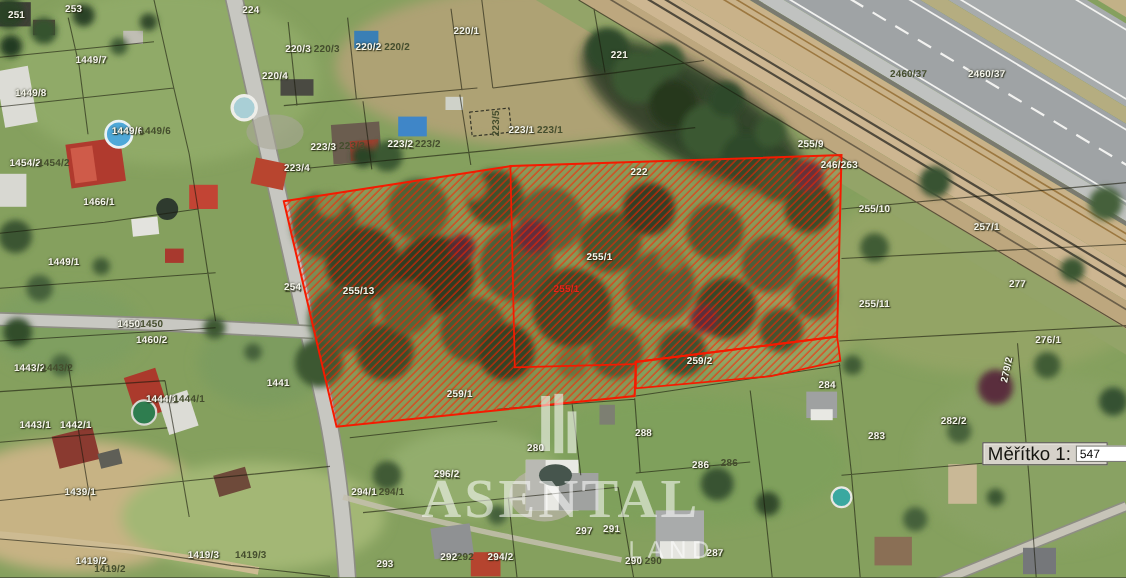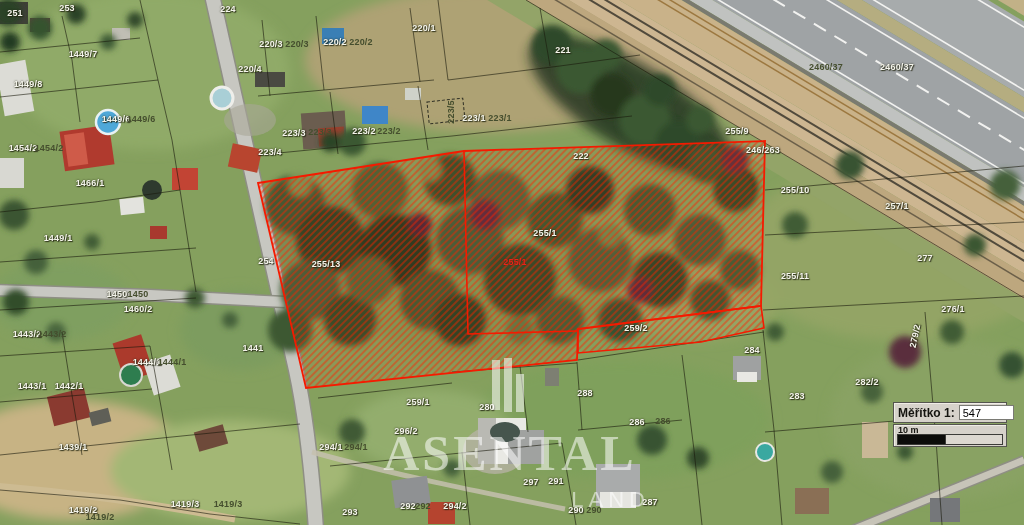--- a/index.html
+++ b/index.html
@@ -17,21 +17,21 @@
   #watermark{position:absolute;left:0;top:0;width:100%;height:100%;z-index:40;pointer-events:none;}
   .wm-bar{position:absolute;background:rgba(255,255,255,.55);}
   .wm-brand{position:absolute;left:360px;top:424px;width:300px;text-align:center;
             font-size:50px;font-weight:bold;letter-spacing:3px;color:rgba(255,255,255,.55);font-family:Liberation Serif, serif;}
   .wm-sub{position:absolute;left:570px;top:487px;width:80px;text-align:right;
           font-size:22px;letter-spacing:5px;color:rgba(255,255,255,.55);}
   
   #scale-widget{position:absolute;left:893px;top:402px;z-index:50;font-family:"Liberation Sans",sans-serif;}
   .sw-row1{width:106px;height:17px;background:#d6d2ca;border:1px solid #55554f;
            box-shadow:inset 1px 1px 0 #f0ede6;display:flex;align-items:center;padding:1px 2px 1px 4px;}
-  .sw-row1 .sw-label{font-size:12px;font-weight:bold;color:#14140f;margin-right:4px;white-space:nowrap;}
+  .sw-row1 .sw-label{font-size:17px;font-weight:normal;color:#14140f;margin-right:4px;white-space:nowrap;}
   .sw-row1 input{width:50px;height:13px;border:1px solid #7a7a74;background:#fff;
                  font:11px "Liberation Sans",sans-serif;padding:0 0 0 3px;}
   .sw-row2{position:relative;width:112px;height:21px;background:#d6d2ca;border:1px solid #55554f;
            box-shadow:inset 1px 1px 0 #f0ede6;margin-top:1px;}
   .sw-unit{position:absolute;left:4px;top:0;font-size:9px;font-weight:bold;color:#14140f;}
   .sw-bar{position:absolute;left:3px;top:9px;width:104px;height:9px;border:1px solid #3c3c38;display:flex;}
   .sw-bar-black{width:47px;height:100%;background:#0c0c0a;}
   .sw-bar-light{flex:1;height:100%;background:#dcd8d0;border-left:1px solid #3c3c38;}
 </style>
 </head>
@@ -315,21 +315,21 @@
       <span class="plabel w" style="left: 791px; top: 276px;">255/11</span>
       <span class="plabel w" style="left: 949px; top: 309px;">276/1</span>
       <span class="plabel w" style="left: 911px; top: 336px; transform: translate(-50%, -50%) rotate(-78deg);">279/2</span>
       <span class="plabel w" style="left: 863px; top: 382px;">282/2</span>
       <span class="plabel w" style="left: 793px; top: 396px;">283</span>
       <span class="plabel w" style="left: 748px; top: 350px;">284</span>
       <span class="plabel w" style="left: 262px; top: 261px;">254</span>
       <span class="plabel w" style="left: 322px; top: 264px;">255/13</span>
       <span class="plabel w" style="left: 541px; top: 233px;">255/1</span>
       <span class="plabel r" style="left: 511px; top: 262px;">255/1</span>
-      <span class="plabel w" style="left: 414px; top: 358px; margin-top: 44px;">259/1</span>
+      <span class="plabel w" style="left: 414px; top: 358px;">259/1</span>
       <span class="plabel w" style="left: 632px; top: 328px;">259/2</span>
       <span class="plabel w" style="left: 581px; top: 393px;">288</span>
       <span class="plabel w" style="left: 483px; top: 407px;">280</span>
       <span class="plabel w" style="left: 633px; top: 422px;">286</span>
       <span class="plabel d" style="left: 659px; top: 421px;">286</span>
       <span class="plabel w" style="left: 387px; top: 431px; margin-left: 15px;">296/2</span>
       <span class="plabel w" style="left: 327px; top: 447px;">294/1</span>
       <span class="plabel d" style="left: 352px; top: 447px;">294/1</span>
       <span class="plabel w" style="left: 346px; top: 512px;">293</span>
       <span class="plabel w" style="left: 404px; top: 506px;">292</span>
@@ -348,22 +348,15 @@
     <div class="wm-bar" style="left:516px;top:374px;width:8px;height:38px;"></div>
     <div class="wm-brand">ASENTAL</div>
     <div class="wm-sub">LAND</div>
   </div>
 
   <div id="scale-widget">
     <div class="sw-row1">
       <span class="sw-label">Měřítko 1:</span>
       <input type="text" value="547" style="">
     </div>
-    <div class="sw-row2">
-      <span class="sw-unit">10 m</span>
-      <div class="sw-bar">
-        <div class="sw-bar-black"></div>
-        <div class="sw-bar-light"></div>
-      </div>
-    </div>
   </div>
 
 </div>
 
 </body></html>

